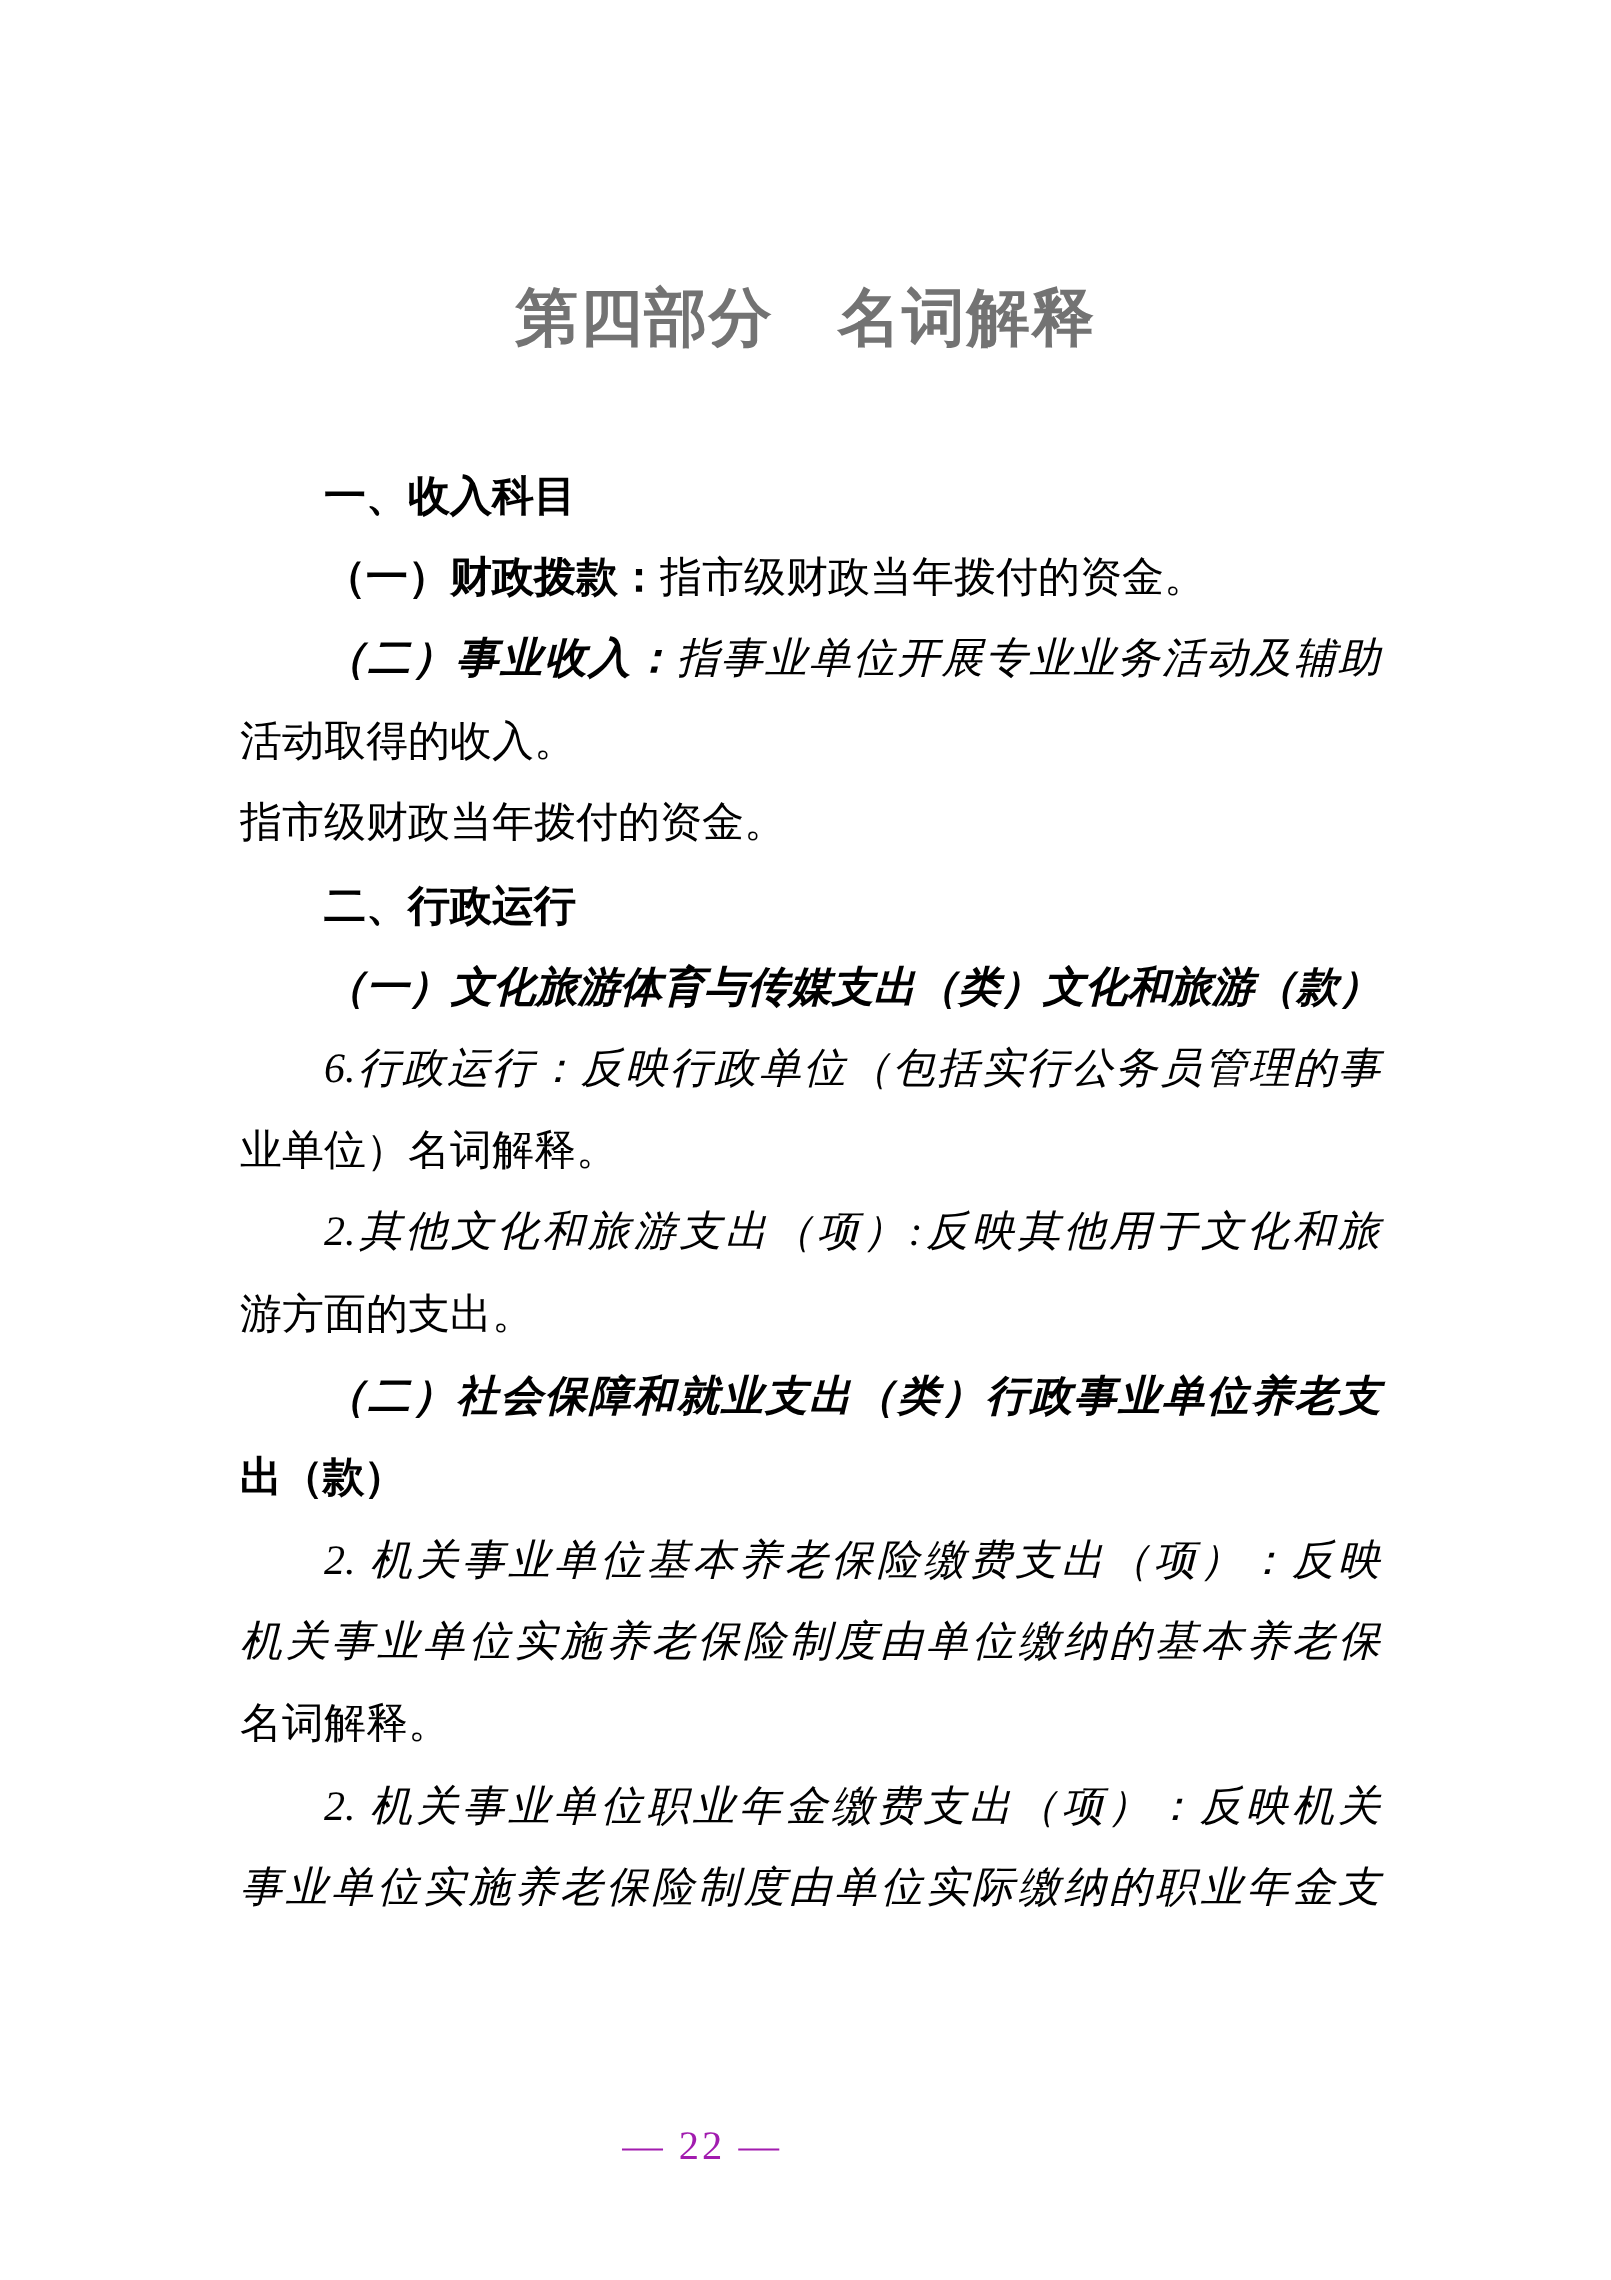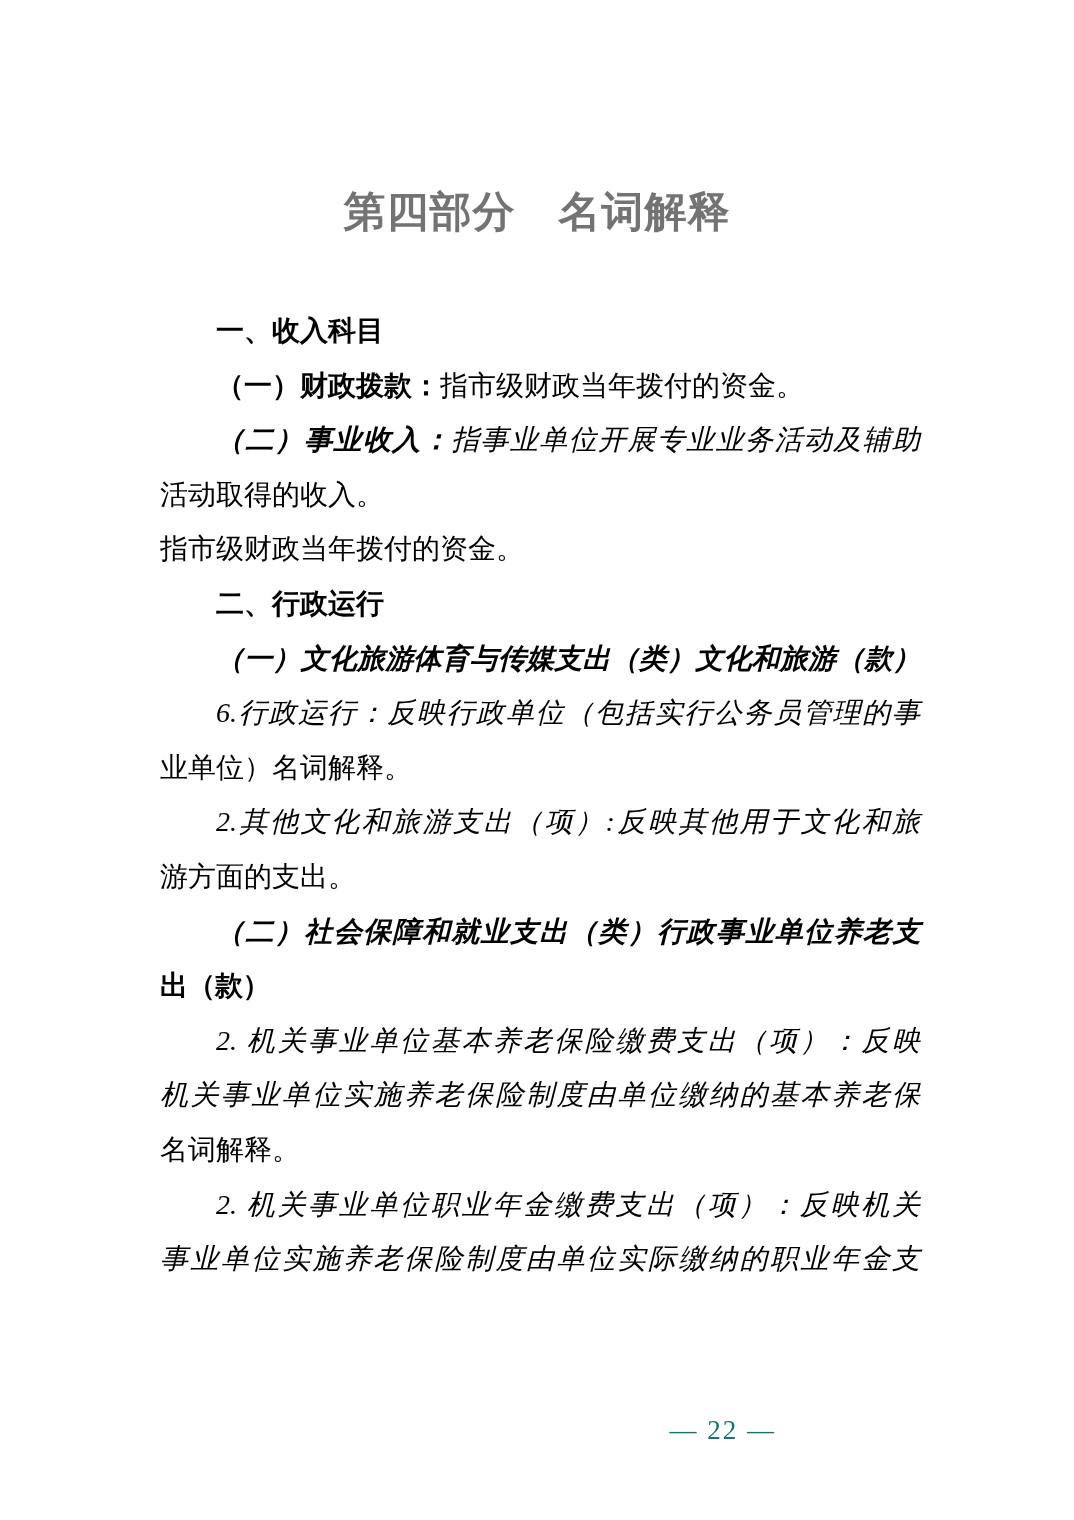--- a/index.html
+++ b/index.html
@@ -63,25 +63,25 @@
     font-weight: 700;
   }
   .seg-sans {
     font-family: "Liberation Sans", sans-serif;
   }
   .page-number {
     position: absolute;
     top: 1414px;
     left: 160px;
     width: 616px;
-    text-align: right;
+    text-align: center;
     font-size: 27px;
     line-height: 1.2;
     letter-spacing: 2px;
-    color: #0f766e;
+    color: #a21caf;
   }
 </style>
 </head>
 <body>
 
 <div class="page">
   <div class="doc-title">第四部分　名词解释</div>
 
   <div class="doc-body">
       <div class="line style-section-heading indent"><span class="seg-bold seg-sans">一、收入科目</span></div>

